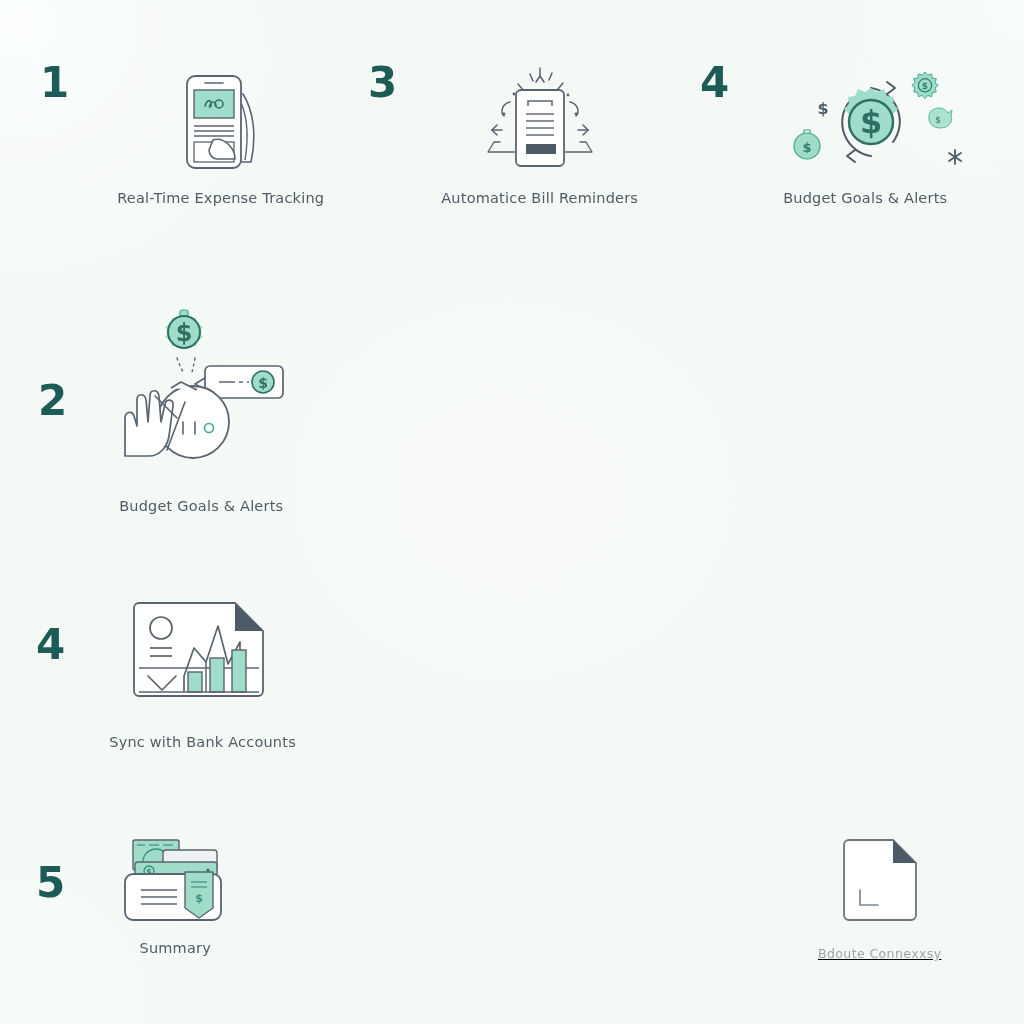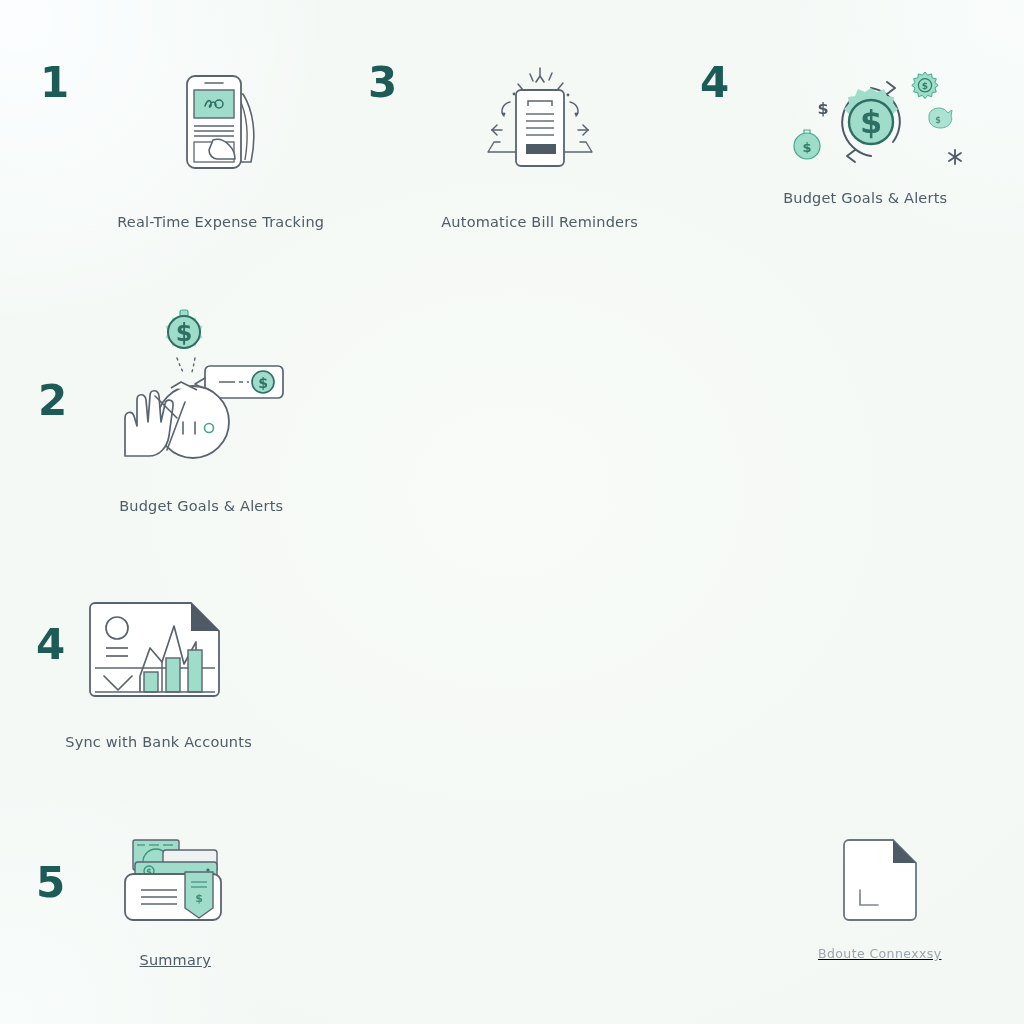--- a/index.html
+++ b/index.html
@@ -50,21 +50,21 @@
   }
   .icon-col {
     display: flex;
     flex-direction: column;
     align-items: center;
   }
   .icon-box {
     display: block;
   }
   .cell-label {
-    margin-top: 28px;
+    margin-top: 4px;
     font-family: "DejaVu Sans", sans-serif;
     font-size: 14.5px;
     font-weight: 500;
     letter-spacing: 0.2px;
     color: #4e5c66;
     white-space: nowrap;
     text-align: center;
   }
   .cell-label.blurry {
     color: #9aa6ad;
@@ -237,21 +237,21 @@
           <path d="M44 96 l22 22" stroke="#5a6470" stroke-width="1.6" stroke-linecap="round"></path>
           <path d="M56 150 l18 -48" stroke="#5a6470" stroke-width="1.6" stroke-linecap="round"></path>
         </svg>
       </div>
       <div class="cell-label" style="margin-top:14px;">Budget Goals &amp; Alerts</div>
     </div>
   </div>
 
   <div class="cell" style="left:36px; top:600px;">
     <div class="step-num" style="margin-top:24px;">4</div>
-    <div class="icon-col" style="">
+    <div class="icon-col" style="margin-left:44px;">
       <div class="icon-box soft">
         <svg width="150" height="110" viewBox="0 0 150 110" fill="none">
 
           <path d="M6 8 a5 5 0 0 1 5 -5 l96 0 l28 28 l0 60 a5 5 0 0 1 -5 5 l-119 0 a5 5 0 0 1 -5 -5 z" fill="#ffffff" stroke="#5a6470" stroke-width="1.8"></path>
           <path d="M107 3 l28 28 l-28 0 z" fill="#4e5a66"></path>
 
           <circle cx="33" cy="28" r="11" fill="none" stroke="#5a6470" stroke-width="1.7"></circle>
           <line x1="22" y1="48" x2="44" y2="48" stroke="#5a6470" stroke-width="1.7"></line>
           <line x1="22" y1="56" x2="44" y2="56" stroke="#5a6470" stroke-width="1.7"></line>
 
@@ -296,21 +296,21 @@
           <line x1="26" y1="52" x2="62" y2="52" stroke="#5a6470" stroke-width="1.6"></line>
           <line x1="26" y1="59" x2="62" y2="59" stroke="#5a6470" stroke-width="1.6"></line>
           <line x1="26" y1="66" x2="62" y2="66" stroke="#5a6470" stroke-width="1.6"></line>
 
           <path d="M70 34 l28 0 l0 36 l-14 10 l-14 -10 z" fill="#9fddca" stroke="#5a6470" stroke-width="1.4" stroke-linejoin="round"></path>
           <line x1="76" y1="44" x2="92" y2="44" stroke="#3f8f7c" stroke-width="1.2"></line>
           <line x1="76" y1="49" x2="92" y2="49" stroke="#3f8f7c" stroke-width="1.2"></line>
           <text x="84" y="64" font-family="DejaVu Sans, sans-serif" font-size="11" font-weight="bold" fill="#3f8f7c" text-anchor="middle">$</text>
         </svg>
       </div>
-      <div class="cell-label" style="margin-top:20px;text-decoration:underline;">Summary</div>
+      <div class="cell-label" style="margin-top:8px;">Summary</div>
     </div>
   </div>
 
   <div class="cell" style="left:818px; top:838px;text-decoration:underline;">
     <div class="icon-col">
       <div class="icon-box soft">
         <svg width="80" height="86" viewBox="0 0 80 86" fill="none">
           <path d="M4 7 a5 5 0 0 1 5 -5 l44 0 l23 23 l0 52 a5 5 0 0 1 -5 5 l-62 0 a5 5 0 0 1 -5 -5 z" fill="#ffffff" stroke="#6b767f" stroke-width="1.8"></path>
           <path d="M53 2 l23 23 l-23 0 z" fill="#4e5a66"></path>
           <path d="M20 55 l0 12 l18 0" stroke="#7d8891" stroke-width="1.7" fill="none" stroke-linecap="round" stroke-linejoin="round"></path>

